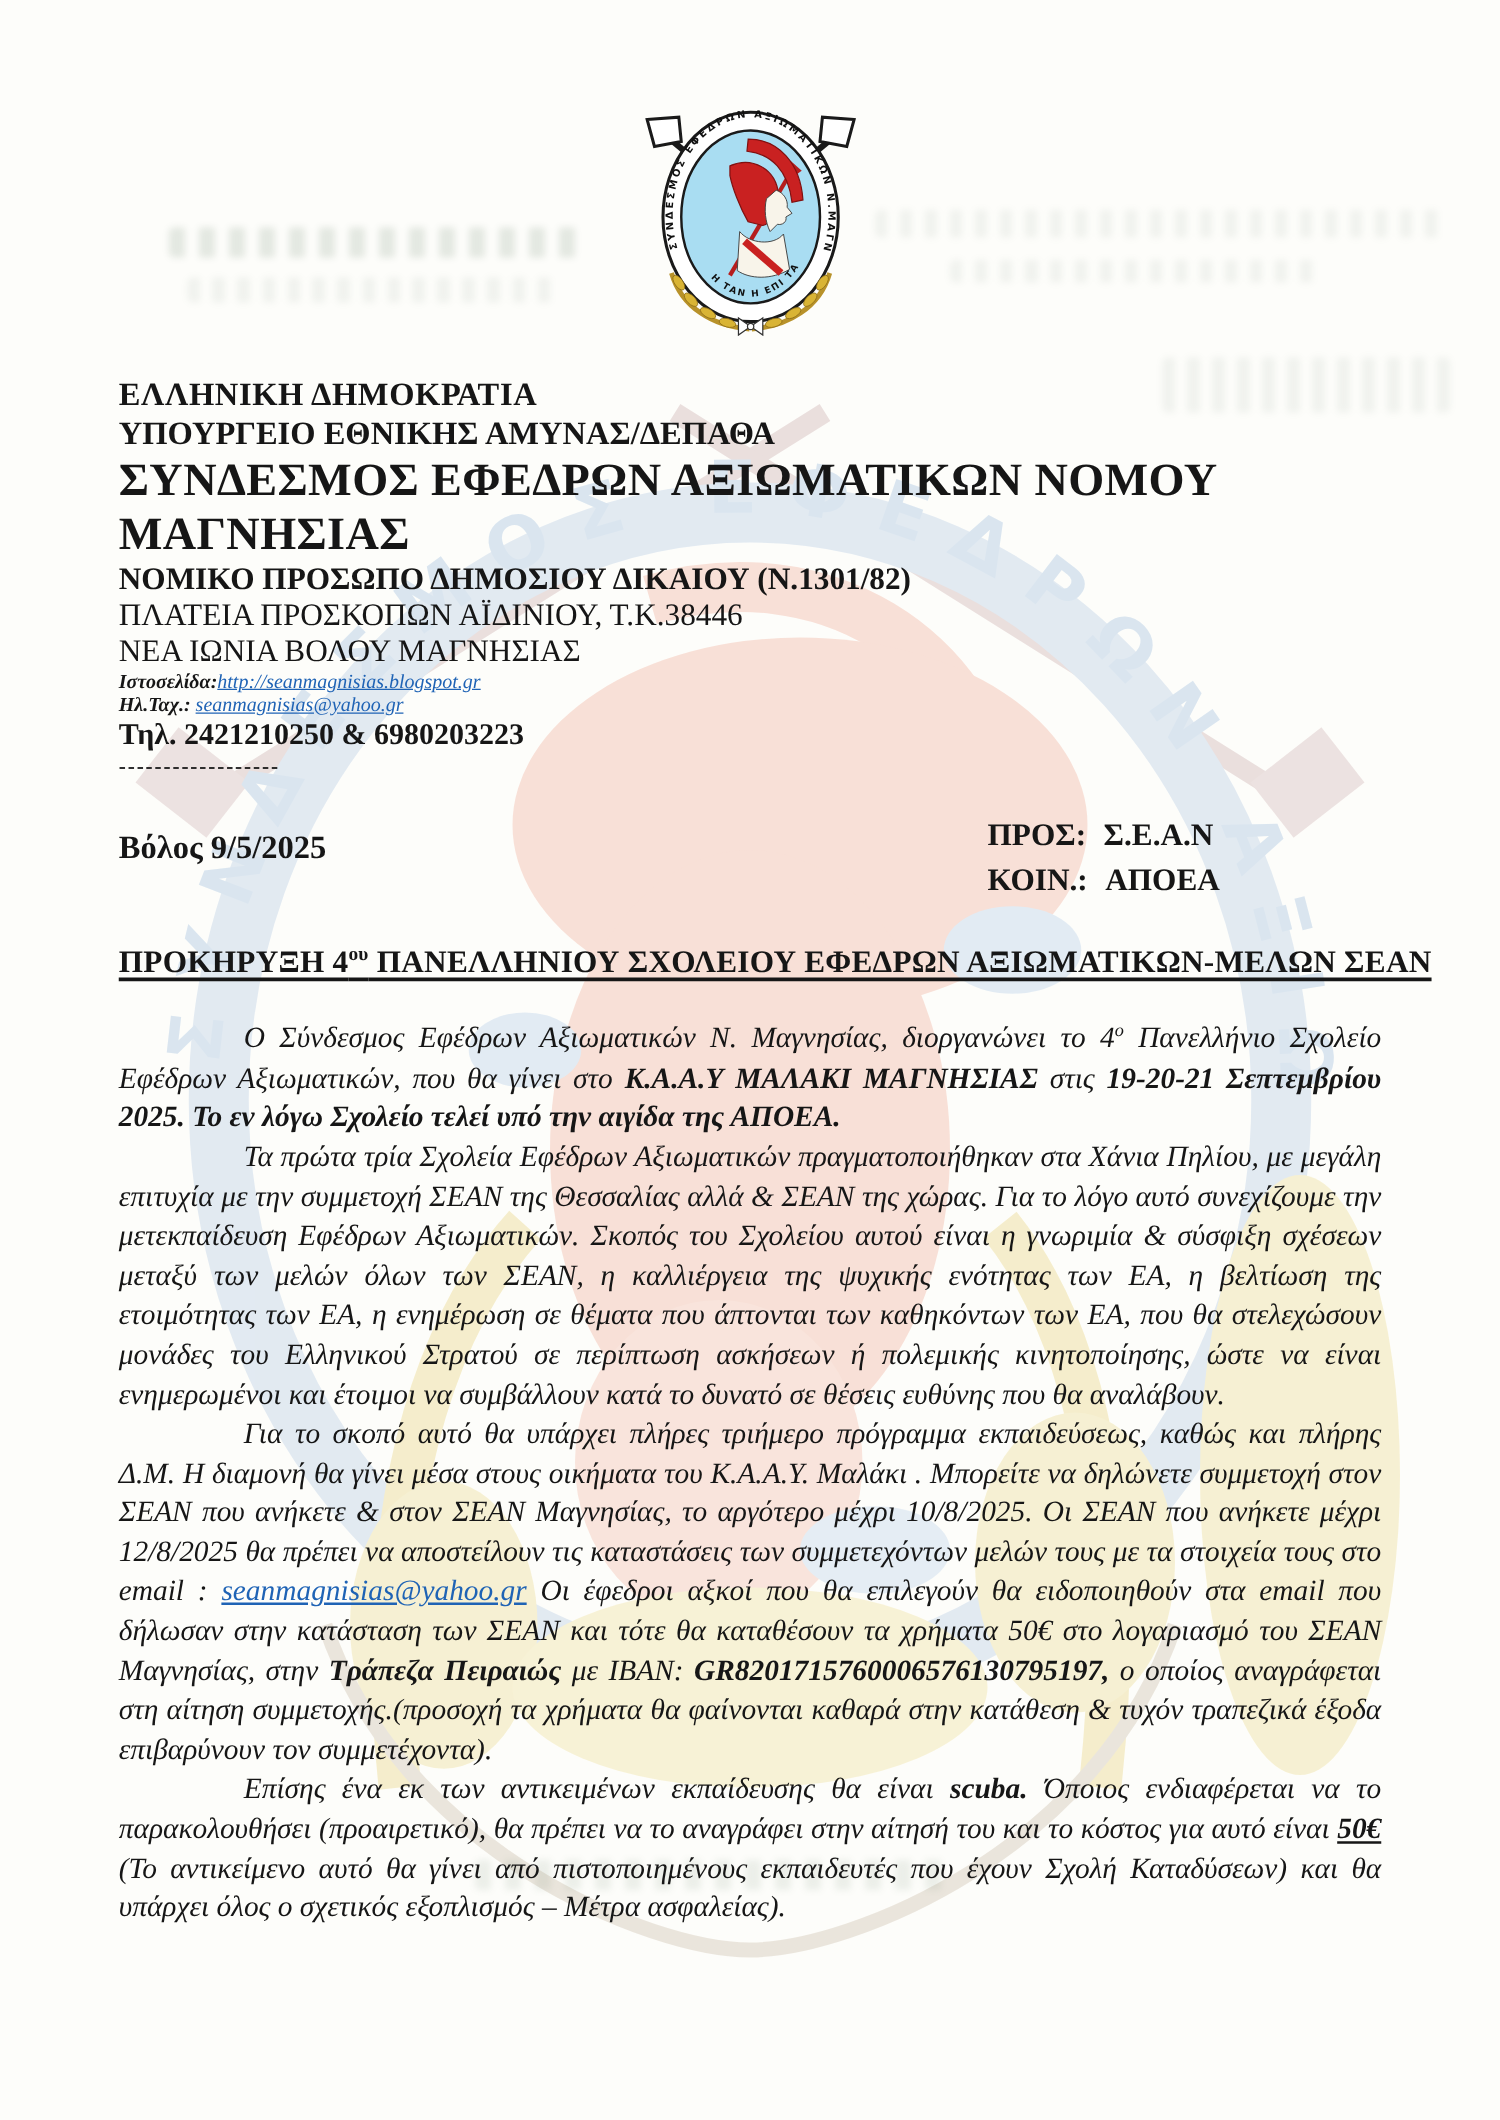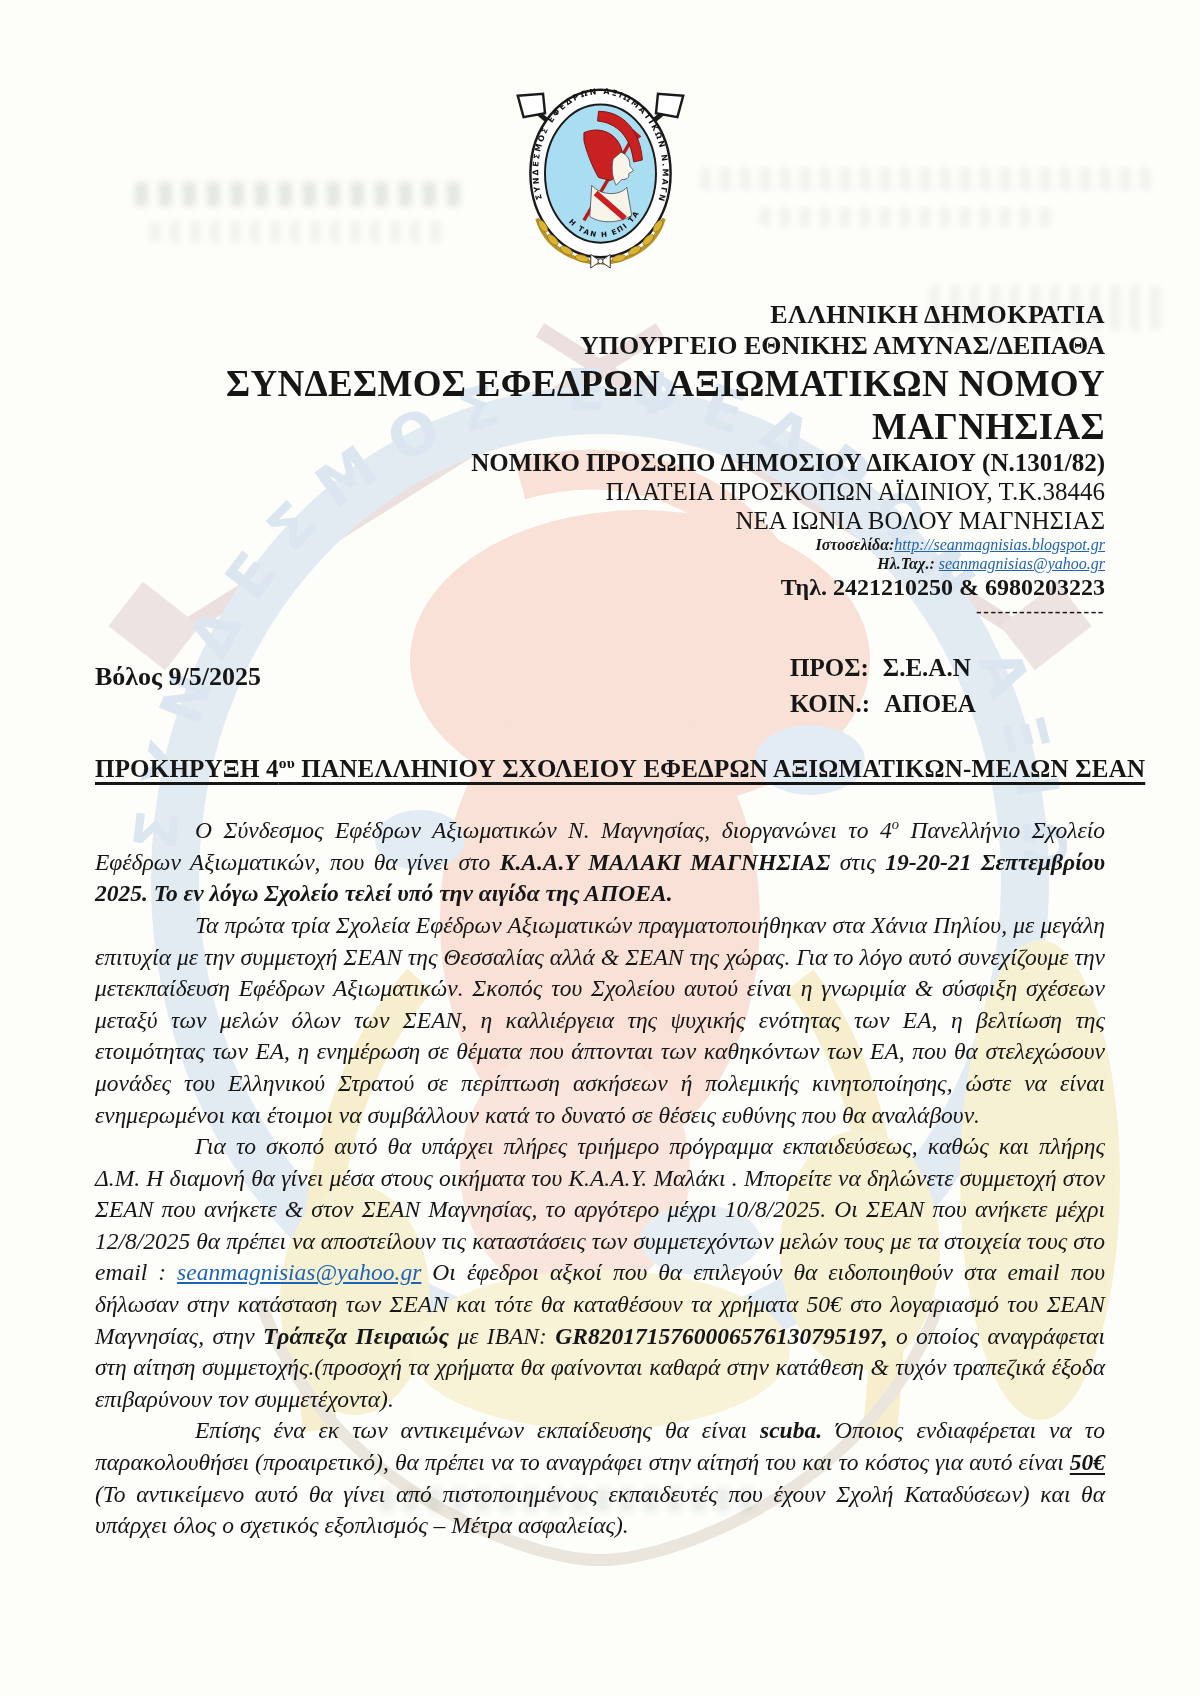--- a/index.html
+++ b/index.html
@@ -9,21 +9,21 @@
     font-family:"Liberation Serif","DejaVu Serif",serif;color:#161616;
   }
   
   .watermark{position:absolute;inset:0;z-index:1;pointer-events:none;}
   .ghost{position:absolute;z-index:2;pointer-events:none;filter:blur(3px);opacity:.32;border-radius:4px;}
   .ghost.g-green{background:repeating-linear-gradient(90deg,rgba(110,135,110,.55) 0 13px,transparent 13px 24px);}
   .ghost.g-light{background:repeating-linear-gradient(90deg,rgba(120,140,125,.38) 0 10px,transparent 10px 20px);opacity:.25;}
   
   .content{position:absolute;inset:0;z-index:3;padding:84px 95px 0 95px;box-sizing:border-box;}
   .logo-wrap{text-align:center;margin-bottom:8px;}
-  .hdr{text-align:right;margin-top:27px;}
+  .hdr{text-align:left;margin-top:27px;}
   .hdr div{margin:1px 0;}
   .h-country{font-size:26px;font-weight:bold;letter-spacing:.5px;}
   .h-ministry{font-size:26px;font-weight:bold;}
   .h-assoc{font-size:37px;font-weight:bold;letter-spacing:.3px;}
   .h-legal{font-size:25px;font-weight:bold;}
   .h-addr{font-size:25px;font-weight:normal;}
   .h-contact{font-size:16px;font-style:italic;}
   .h-contact .lbl{font-weight:bold;}
   .h-phone{font-size:24px;font-weight:bold;}
   .h-sep{font-size:17px;font-weight:bold;letter-spacing:1.5px;margin-top:2px;}

